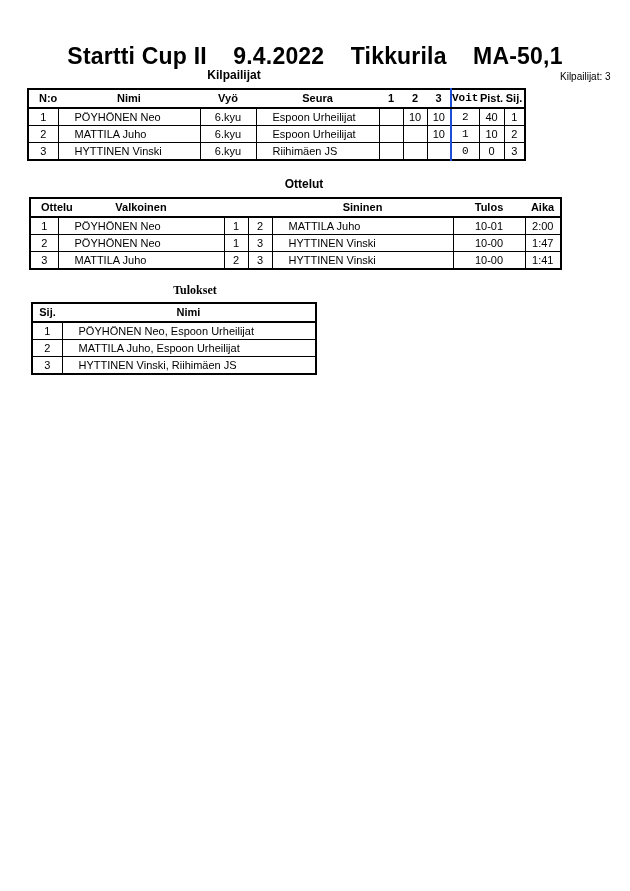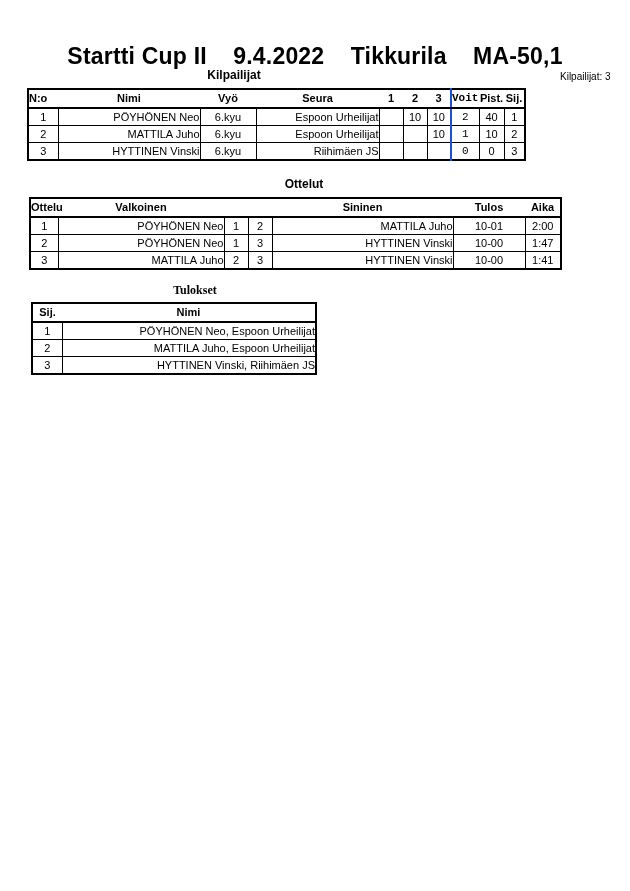--- a/index.html
+++ b/index.html
@@ -61,22 +61,22 @@
   }
   table.t td {
     border: 1px solid #000;
     padding: 0;
     height: 16px;
     line-height: 16px;
     text-align: center;
     white-space: nowrap;
     overflow: hidden;
   }
-  table.t td.al { text-align: right; padding-left: 0; }
-  table.t th.hl { text-align: left; padding-left: 0; overflow: visible; }
+  table.t td.al { text-align: left; padding-left: 16px; }
+  table.t th.hl { text-align: left; padding-left: 10px; overflow: visible; }
   table.t .sep { border-left: 2px solid #1d4ed8; font-family: Liberation Mono, monospace; }
   .t1 { left: 27px; top: 88px;  width: 497px; }
   .t2 { left: 29px; top: 197px; width: 531px; }
   .t3 { left: 31px; top: 302px; width: 284px; }
   .t3 td { height: 18px; line-height: 18px; }
 </style>
 </head>
 <body>
 
 <div class="page">

